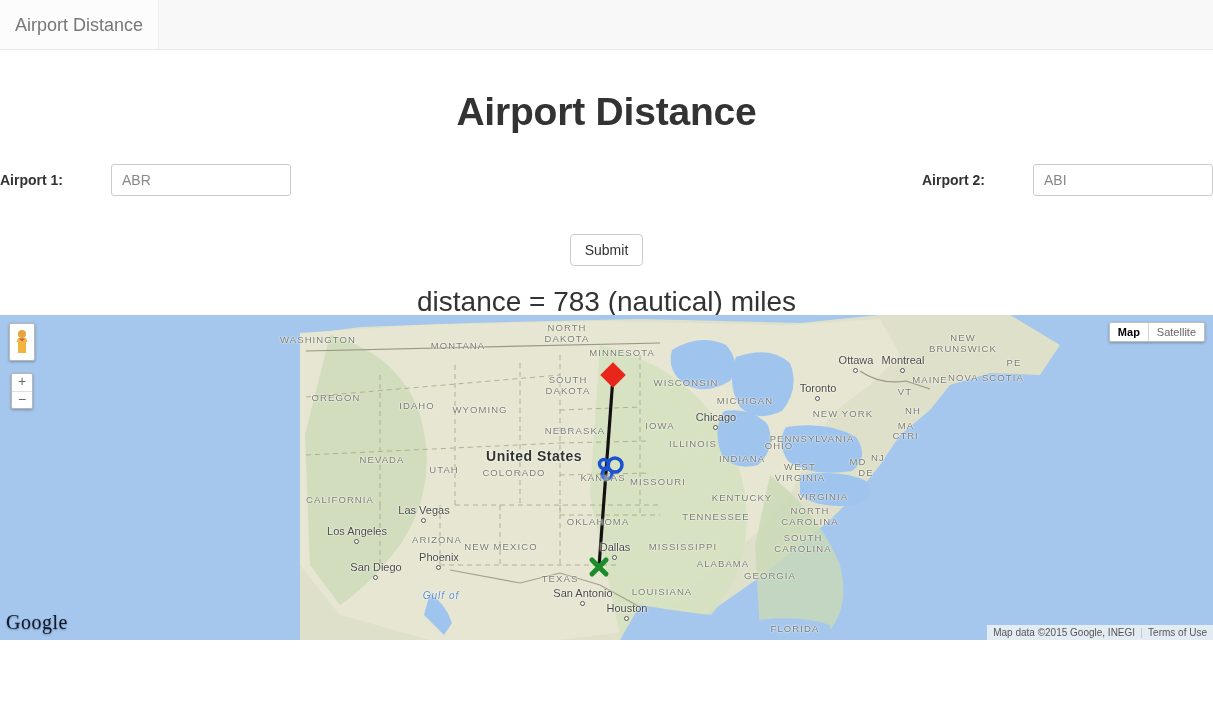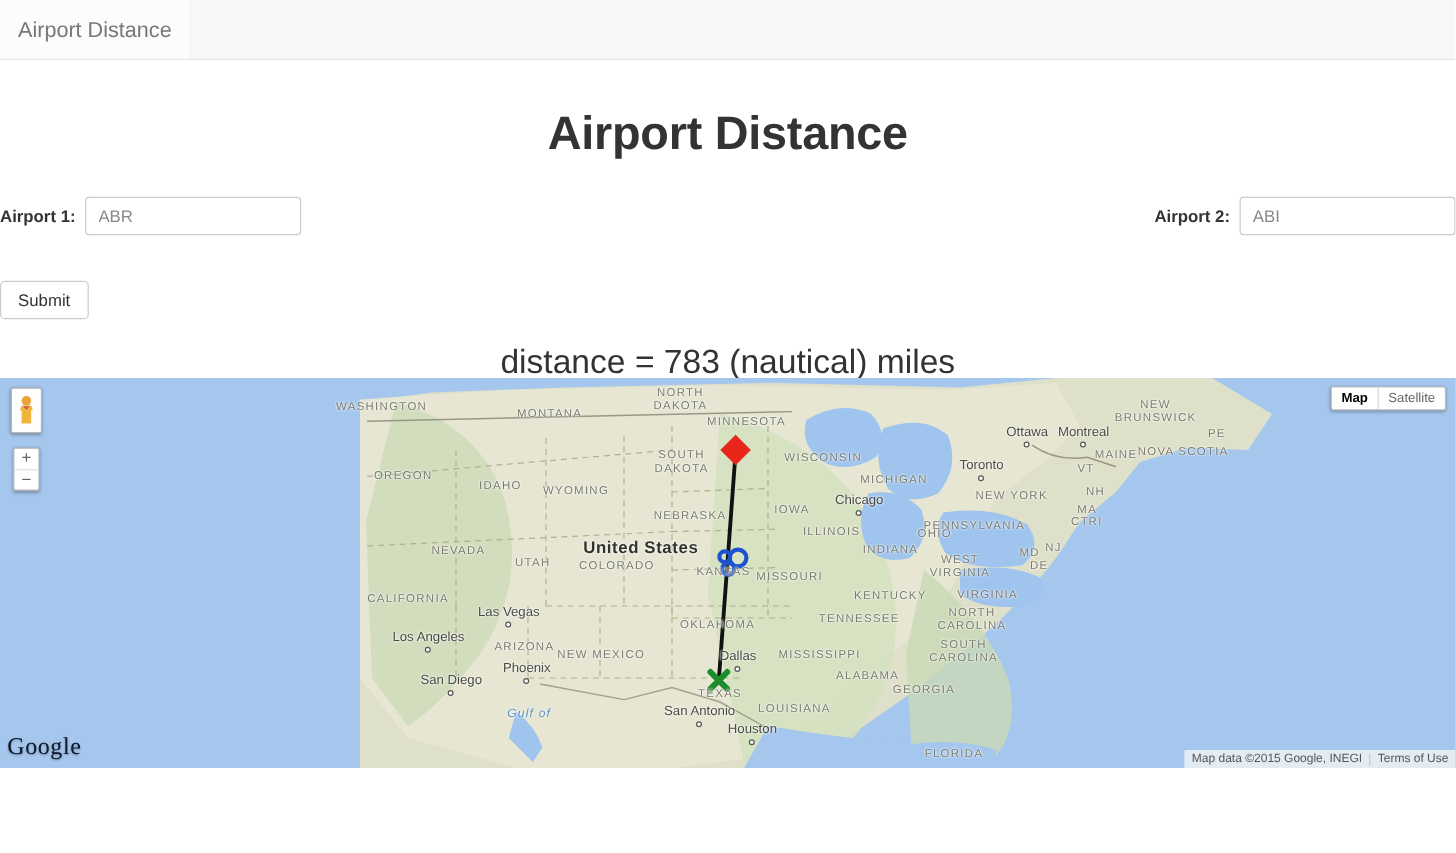--- a/index.html
+++ b/index.html
@@ -69,24 +69,25 @@
     width: 180px;
     height: 32px;
     padding: 6px 10px;
     font-size: 14px;
     color: #888;
     border: 1px solid #ccc;
     border-radius: 3px;
     background: #fff;
     outline: none;
     font-family: "Liberation Sans", sans-serif;
+    margin-left: 40px;
   }
   .field-gap { width: 70px; }
 
-  .submit-row { display: flex; margin-top: 38px; }
+  .submit-row { display: flex; justify-content: center; margin-top: 38px; }
   .submit-btn {
     padding: 7px 14px;
     font-size: 14px;
     color: #333;
     background: #fff;
     border: 1px solid #ccc;
     border-radius: 4px;
     cursor: pointer;
     font-family: "Liberation Sans", sans-serif;
   }
@@ -382,21 +383,21 @@
           <div>NORTH</div>
           <div>CAROLINA</div>
         </div>
         <div class="label " style="left: 803px; top: 228px; transform: translate(-50%, -50%); text-align: center; line-height: 11px;">
           <div>SOUTH</div>
           <div>CAROLINA</div>
         </div>
         <div class="label " style="left: 683px; top: 231px; transform: translate(-50%, -50%);">MISSISSIPPI</div>
         <div class="label " style="left: 723px; top: 248px; transform: translate(-50%, -50%);">ALABAMA</div>
         <div class="label " style="left: 770px; top: 260px; transform: translate(-50%, -50%);">GEORGIA</div>
-        <div class="label " style="left: 600px; top: 263px; transform: translate(-50%, -50%);">TEXAS</div>
+        <div class="label " style="left: 560px; top: 263px; transform: translate(-50%, -50%);">TEXAS</div>
         <div class="label " style="left: 662px; top: 276px; transform: translate(-50%, -50%);">LOUISIANA</div>
         <div class="label " style="left: 795px; top: 313px; transform: translate(-50%, -50%);">FLORIDA</div>
         <div class="label " style="left: 986px; top: 62px; transform: translate(-50%, -50%);">NOVA SCOTIA</div>
         <div class="label " style="left: 963px; top: 28px; transform: translate(-50%, -50%); text-align: center; line-height: 11px;">
           <div>NEW</div>
           <div>BRUNSWICK</div>
         </div>
         <div class="label " style="left: 1014px; top: 47px; transform: translate(-50%, -50%);">PE</div>
         <div class="label " style="left: 930px; top: 64px; transform: translate(-50%, -50%);">MAINE</div>
         <div class="label " style="left: 905px; top: 76px; transform: translate(-50%, -50%);">VT</div>

